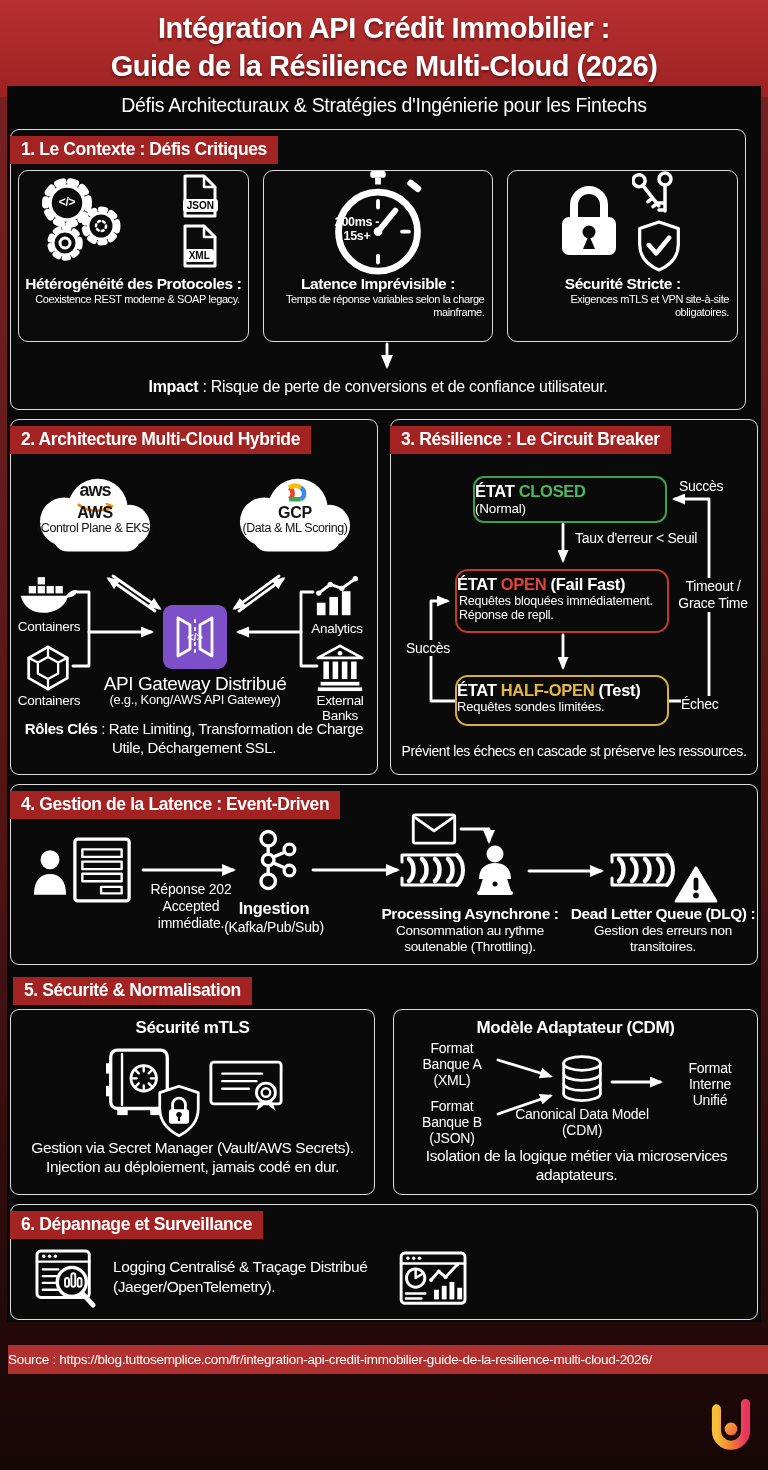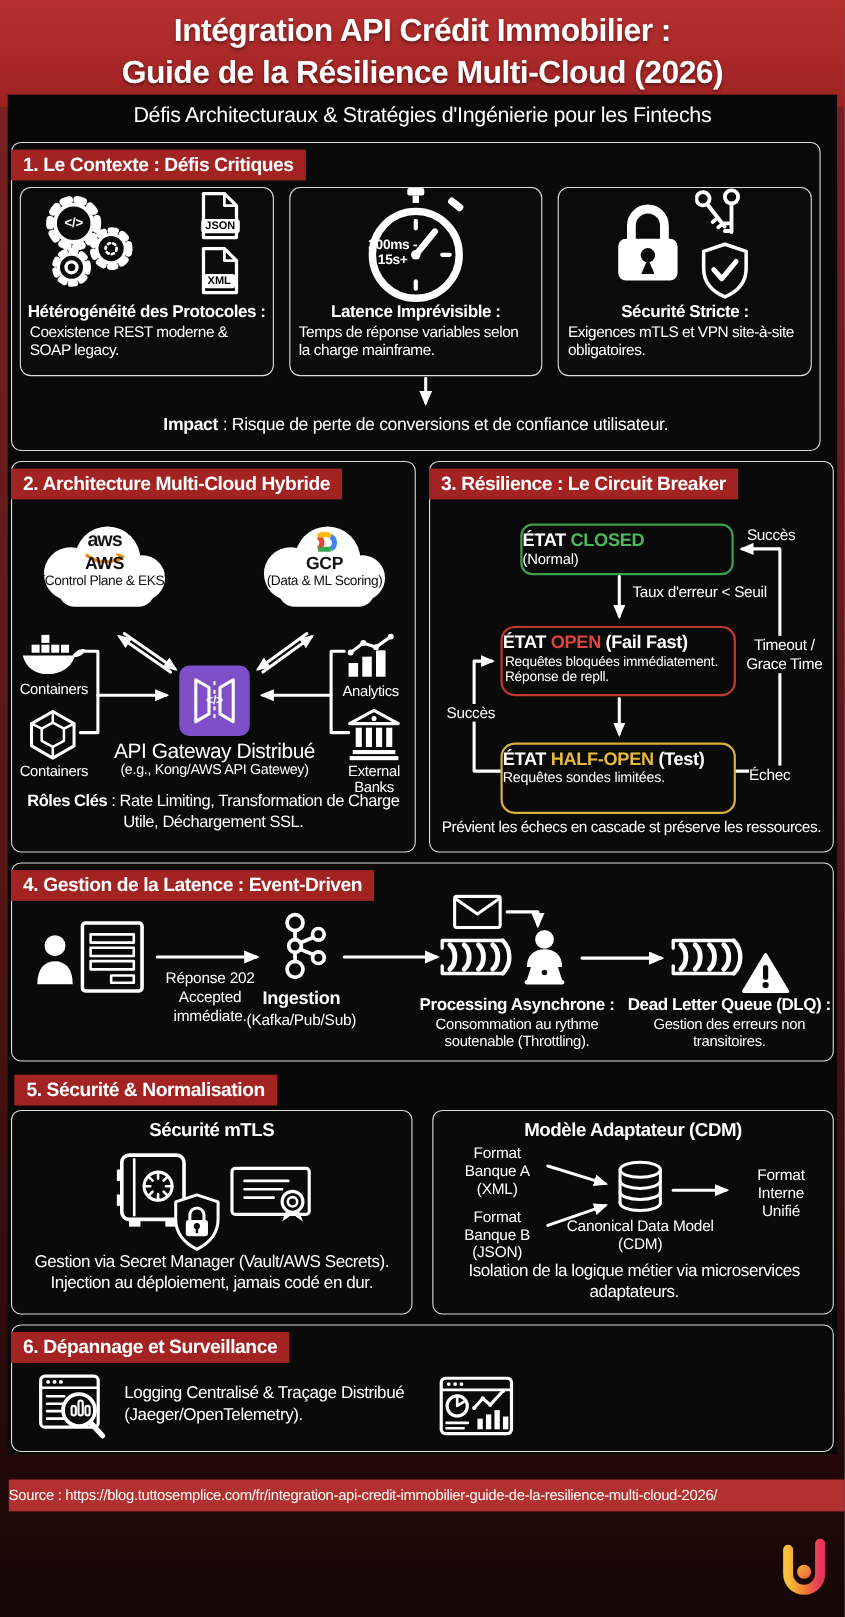--- a/index.html
+++ b/index.html
@@ -15,21 +15,21 @@
     background:linear-gradient(180deg,#b73030,#9e2222);padding-top:10px}
   .h-title{font-size:29px;font-weight:700;line-height:1.3;text-align:center;
     letter-spacing:-0.5px;text-shadow:0 2px 3px rgba(0,0,0,.45)}
   .main{position:absolute;left:7px;top:86px;width:754px;height:1236px;background:#080808}
   .subtitle{position:absolute;top:8px;left:0;width:100%;text-align:center;font-size:19.5px;letter-spacing:-0.3px}
   .sbox{position:absolute;border:1.5px solid #dcdcdc;border-radius:9px;background:#0a0a0a}
   .slabel{position:absolute;left:-1px;top:6px;background:#a32323;color:#fff;
     font-weight:700;font-size:17.5px;letter-spacing:-0.4px;padding:3px 11px 4px;white-space:nowrap}
   .card{border:1.5px solid #dcdcdc;border-radius:10px;background:#0b0b0b;position:relative}
   .c-title{font-size:15.5px;font-weight:700;text-align:center;letter-spacing:-0.4px}
-  .c-text{font-size:14px;text-align:left;line-height:1.22;letter-spacing:-0.4px}
+  .c-text{font-size:11px;text-align:right;line-height:1.22;letter-spacing:-0.4px}
   .lbl{position:absolute;font-size:14px;letter-spacing:-0.3px}
   .state{position:absolute;border-radius:11px;text-align:left;background:#0a0a0a;z-index:2}
   .state .l1{font-size:16.5px;font-weight:700;letter-spacing:-0.3px;margin-top:4px}
   .state .l2{font-size:13.5px;line-height:1.15}
   .badge{position:absolute;background:#fff;color:#000;font-weight:700;font-size:10px;
     border-radius:3px;padding:1px 4px;letter-spacing:0}
   .cloud{position:absolute;width:140px;height:90px}
   .cloud-inner{position:absolute;left:0;top:10px;width:100%;text-align:center;color:#111;z-index:2}
   .cname{font-size:16px;font-weight:700;color:#111;letter-spacing:-0.3px}
   .csub{font-size:12.5px;color:#111;letter-spacing:-0.4px;line-height:1.1}
@@ -307,21 +307,21 @@
     <div class="lbl" style="left:288px;top:58px;z-index:2">Succès</div>
 
     <div class="state" style="left:64px;top:149px;width:214px;height:64px;border:2px solid #c03a30;border-radius:13px">
       <div class="l1"><span>ÉTAT </span><span style="color:#e0443a">OPEN</span><span> (Fail Fast)</span></div>
       <div class="l2" style="font-size:12.5px;padding:0 2px">Requêtes bloquées immédiatement. Réponse de repll.</div>
     </div>
 
     <div class="lbl ctr" style="left:283px;top:158px;width:78px;background:#0a0a0a;z-index:2;line-height:1.2">Timeout / Grace Time</div>
     <div class="lbl ctr" style="left:8px;top:220px;width:58px;background:#0a0a0a;z-index:2">Succès</div>
 
-    <div class="state" style="left:64px;top:255px;width:214px;height:65px;border:2px solid #dcae3e;border-radius:13px">
+    <div class="state" style="left:64px;top:255px;width:214px;height:51px;border:2px solid #dcae3e;border-radius:13px">
       <div class="l1"><span>ÉTAT </span><span style="color:#e6b93f">HALF-OPEN</span><span> (Test)</span></div>
       <div class="l2" style="font-size:13px">Requêtes sondes limitées.</div>
     </div>
 
     <div class="lbl" style="left:290px;top:276px;background:#0a0a0a;z-index:2">Échec</div>
 
     <div class="ctr" style="position:absolute;left:4px;right:4px;top:323px;font-size:14px;letter-spacing:-0.4px">Prévient les échecs en cascade st préserve les ressources.</div>
   </div>
 
   <div class="sbox" style="left:3px;top:698px;width:748px;height:181px">

